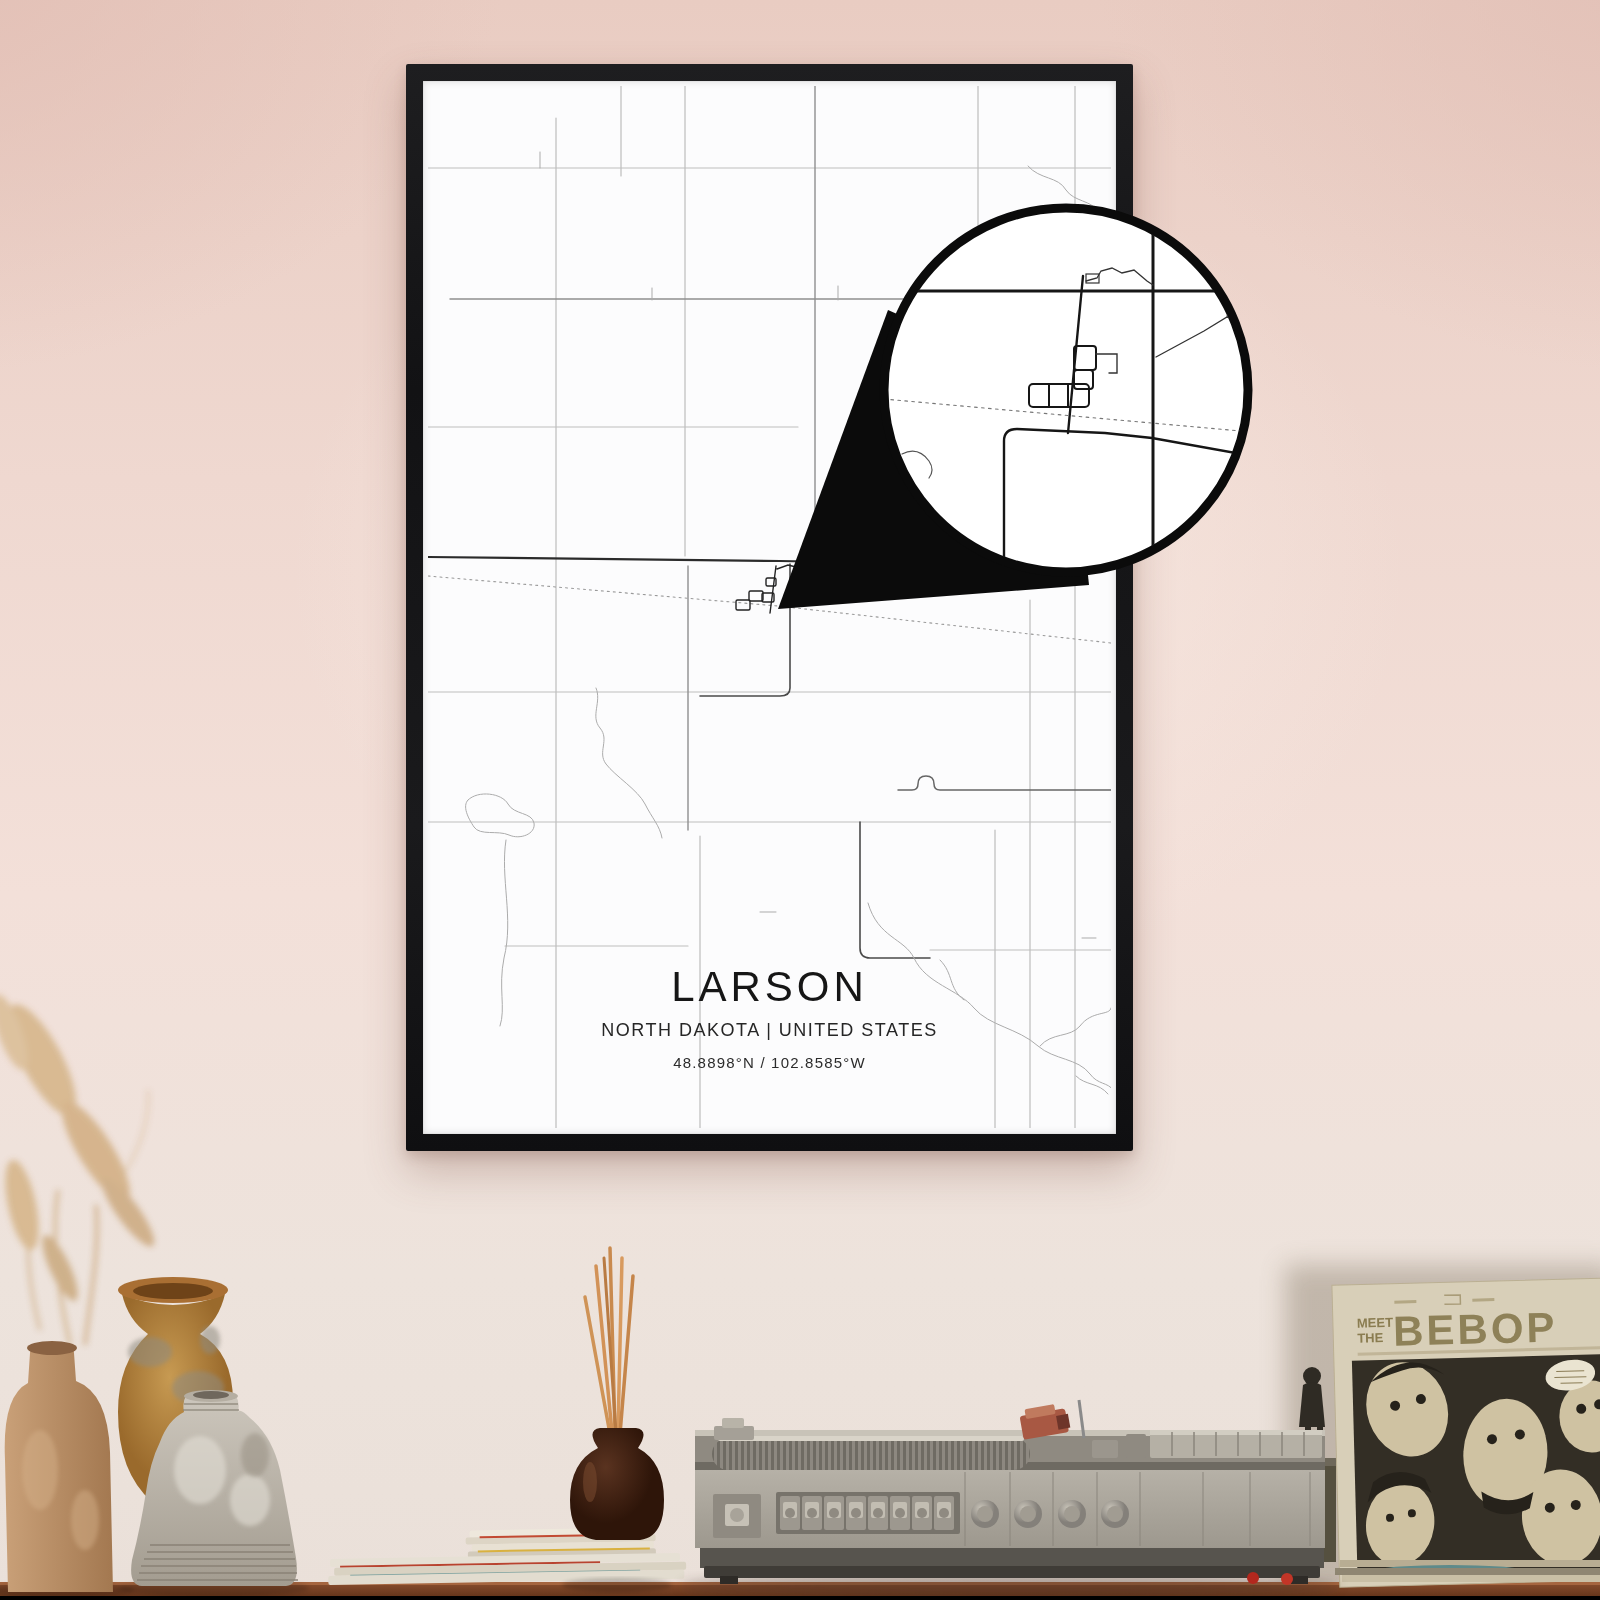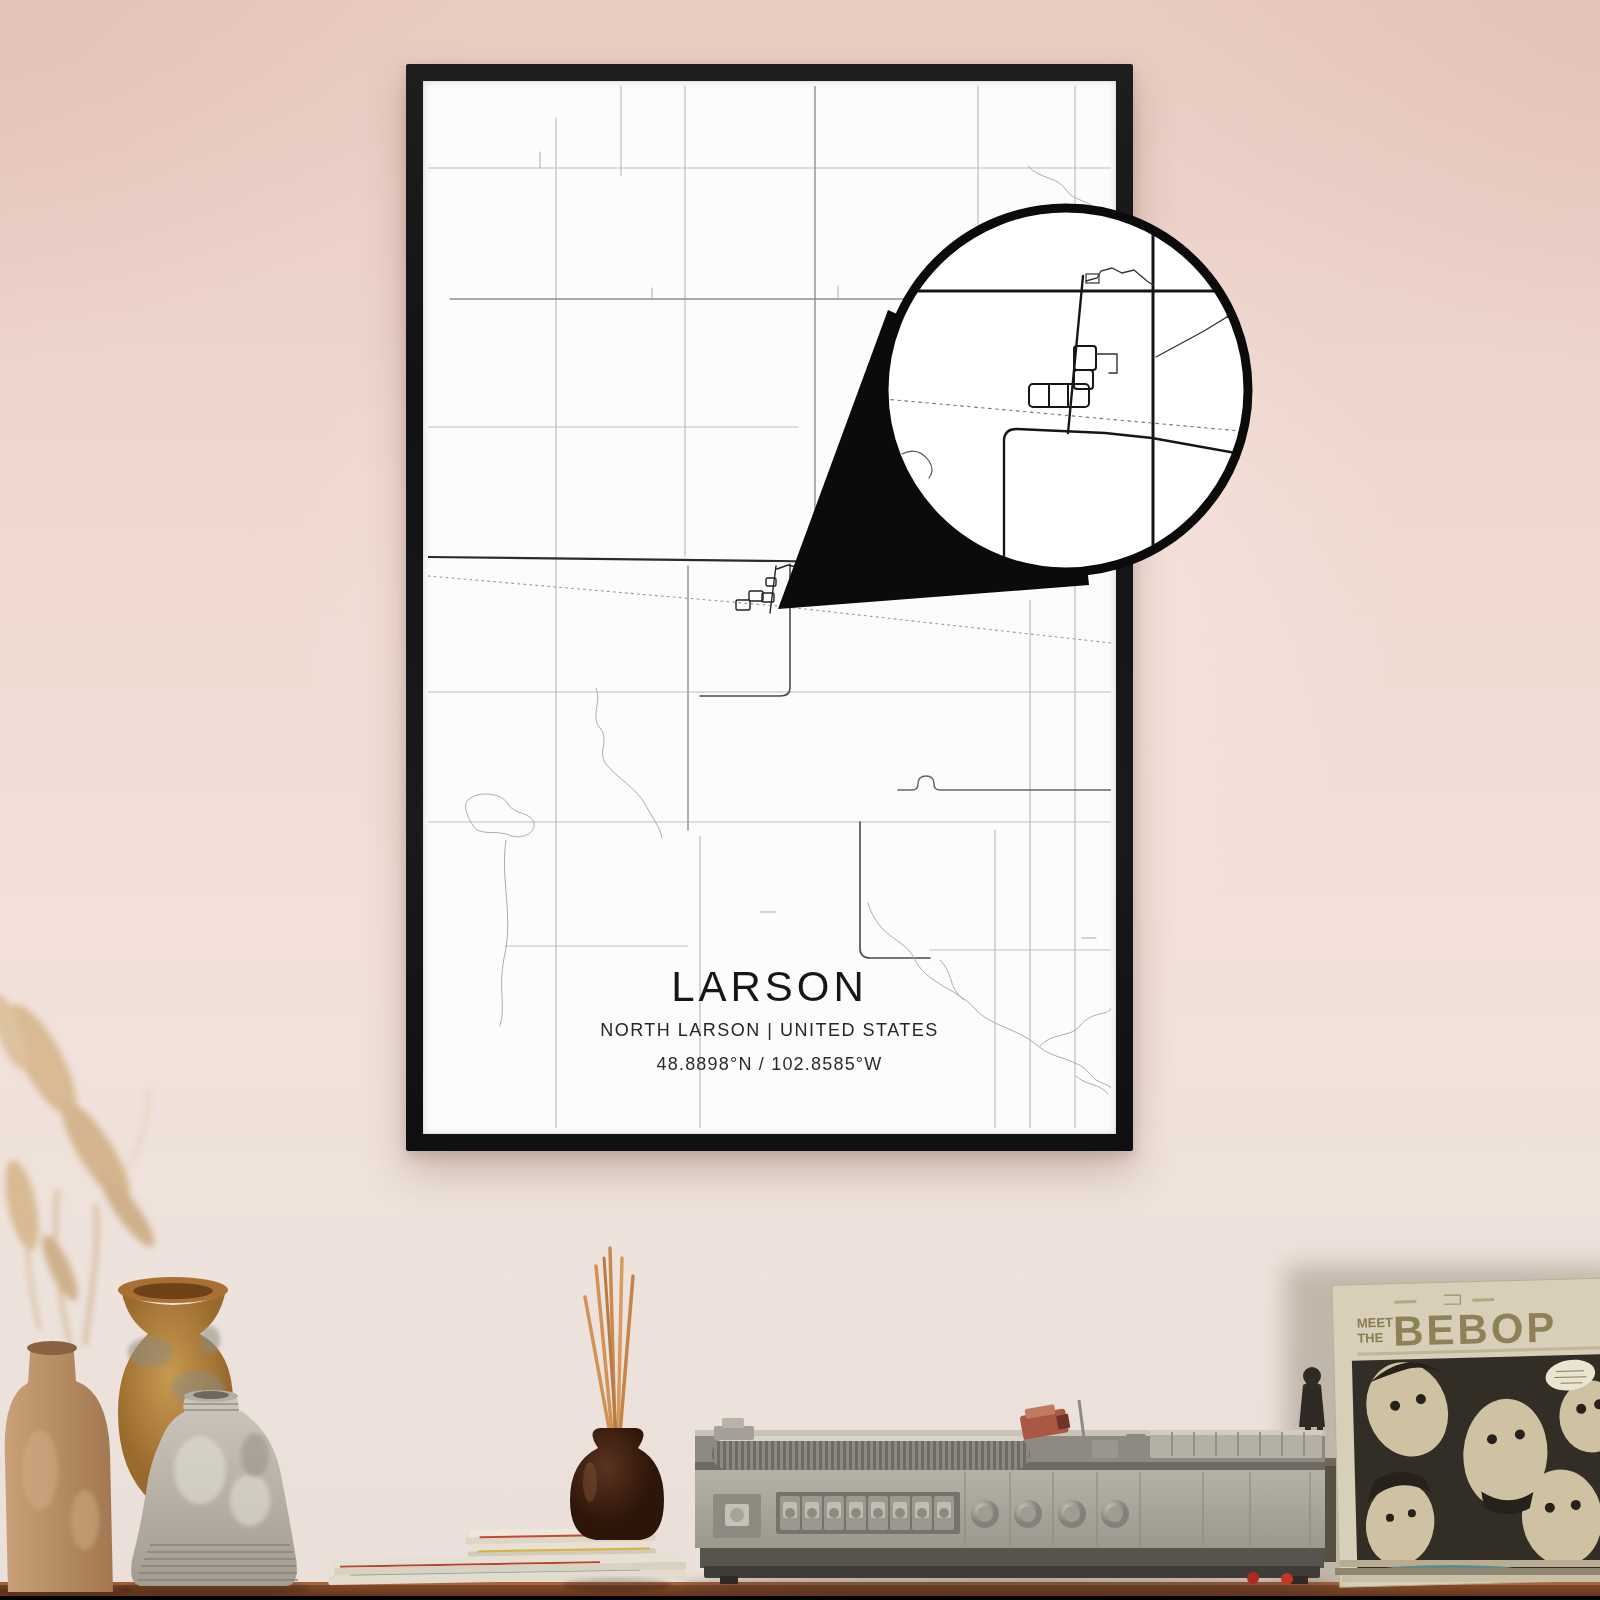--- a/index.html
+++ b/index.html
@@ -24,21 +24,21 @@
     position:absolute;left:17px;top:17px;right:17px;bottom:17px;
     background:#fcfcfd;
     box-shadow:inset 0 0 8px rgba(0,0,0,.14), inset 0 0 1px rgba(0,0,0,.35);
   }
   .poster-text{
     position:absolute;left:424px;top:966px;width:691px;z-index:4;text-align:center;
     color:#1c1c1c;
   }
   .poster-title{font-size:42px;letter-spacing:4px;font-weight:400;line-height:1;color:#161616;}
   .poster-sub{margin-top:12px;font-size:18px;letter-spacing:1.5px;color:#262626;}
-  .poster-coord{margin-top:13px;font-size:18px;letter-spacing:1.2px;color:#2c2c2c;}
+  .poster-coord{margin-top:13px;font-size:15px;letter-spacing:1.2px;color:#2c2c2c;}
 </style>
 </head>
 <body>
 
 <div class="stage">
 
   <svg class="overlay z1" viewBox="0 0 1600 1600">
     <defs>
         <filter id="f3">
           <feGaussianBlur stdDeviation="3"></feGaussianBlur>
@@ -122,21 +122,21 @@
           <path d="M1096,354 H1117 V373 H1109" stroke-width="1.4"></path>
         </g>
         <path stroke="#777777" stroke-width="1.2" stroke-dasharray="2.5 4.5" d="M884,399 L1252,432"></path>
         <path stroke="#555555" stroke-width="1.2" d="M902,454 Q918,446 929,461 Q935,470 929,478"></path>
       </g>
     </g>
   </svg>
 
   <div class="poster-text">
     <div class="poster-title">LARSON</div>
-    <div class="poster-sub">NORTH LARSON | UNITED STATES</div>
+    <div class="poster-sub">NORTH DAKOTA | UNITED STATES</div>
     <div class="poster-coord">48.8898°N / 102.8585°W</div>
   </div>
 
   <svg class="overlay z5" viewBox="0 0 1600 1600">
     <defs>
       <filter id="f2">
           <feGaussianBlur stdDeviation="2"></feGaussianBlur>
         </filter>
       <filter id="f6">
           <feGaussianBlur stdDeviation="6"></feGaussianBlur>

